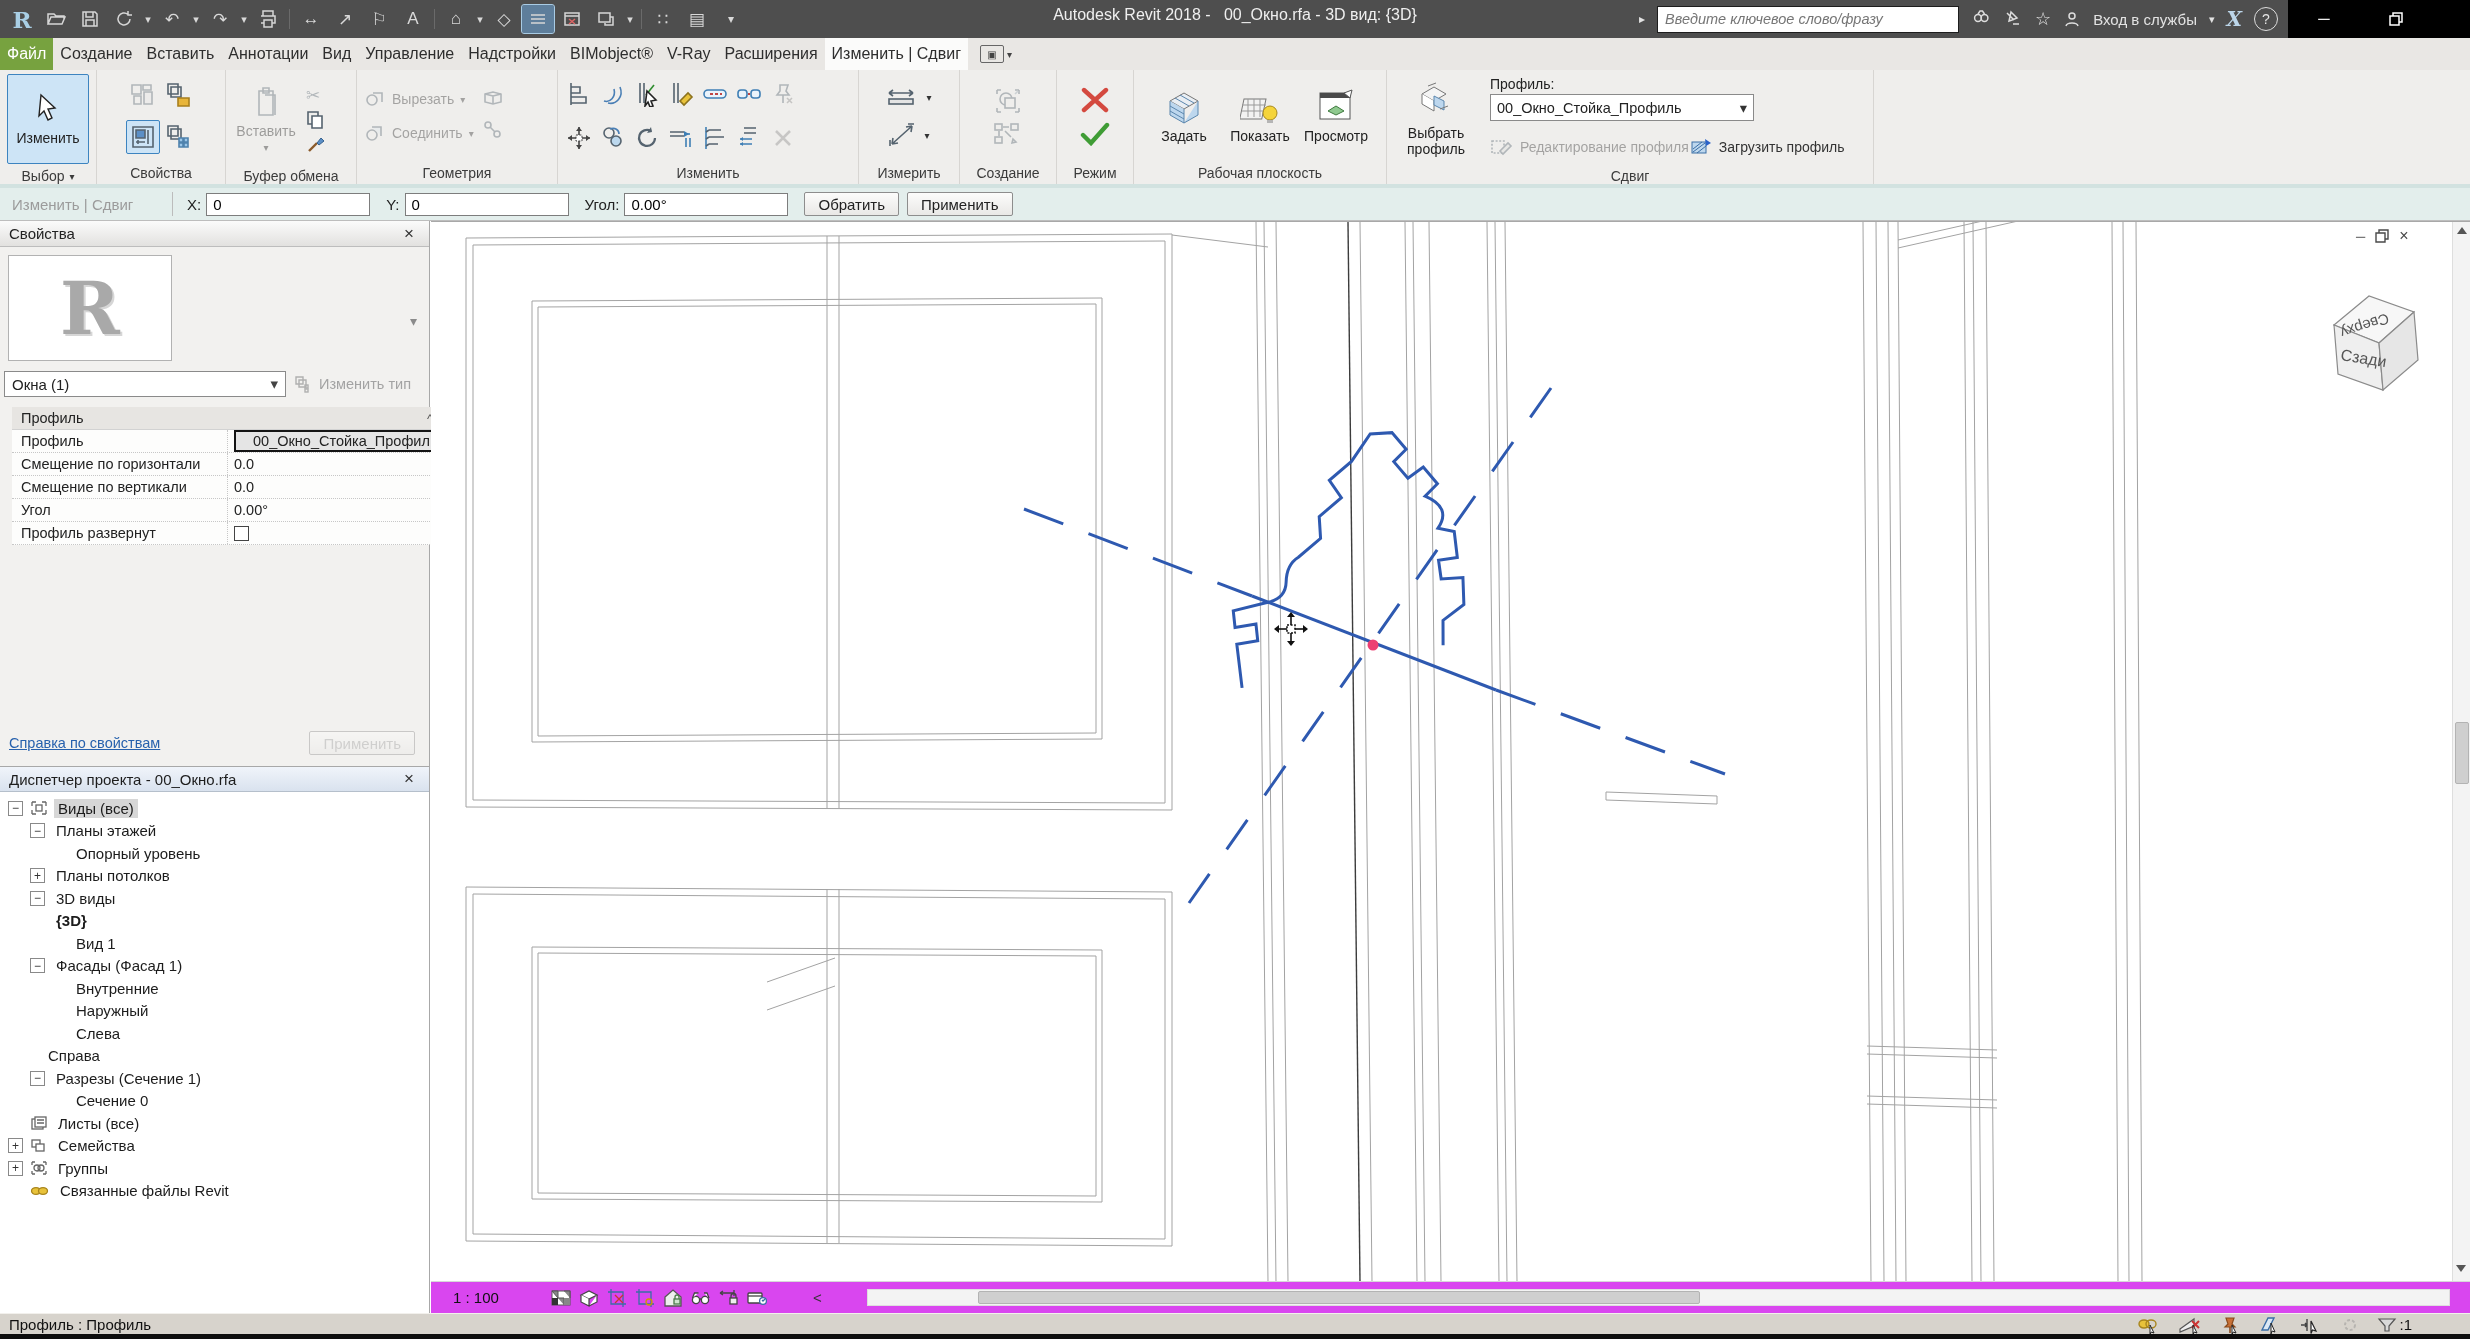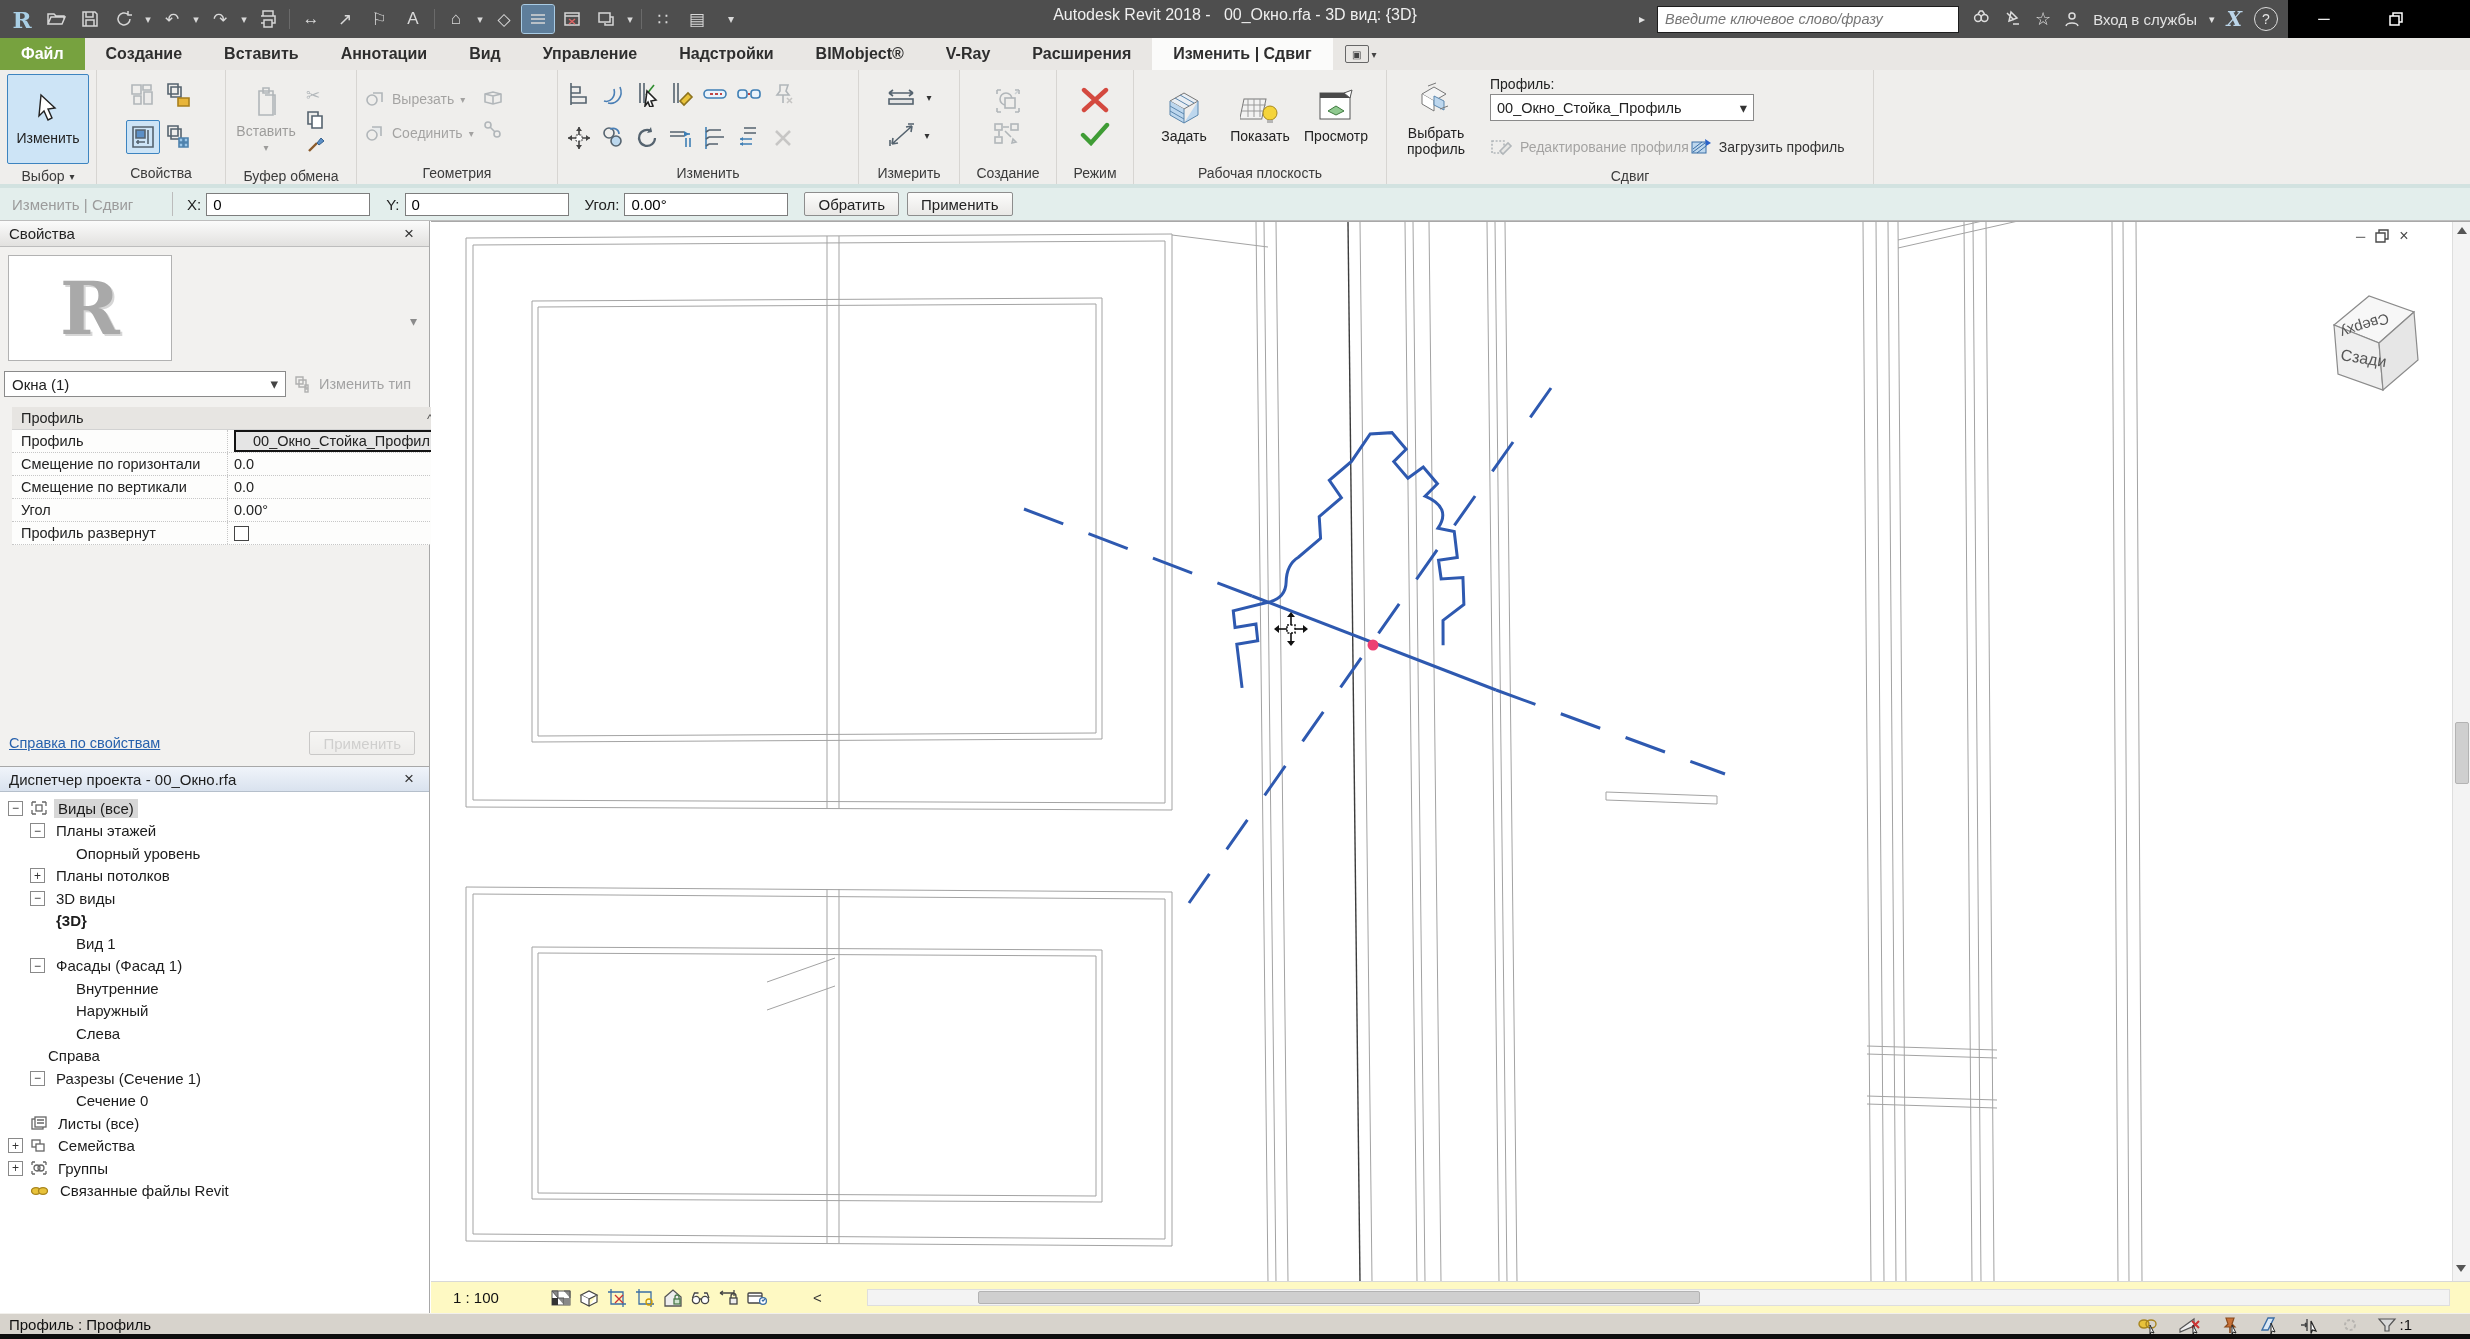--- a/index.html
+++ b/index.html
@@ -18,21 +18,21 @@
   .qsep{width:1px;height:20px;background:#6a6a6a;margin:0 3px;}
   .apptitle{position:absolute;left:50%;top:0;transform:translateX(-50%);height:29px;display:flex;align-items:center;color:#efefef;font-size:16px;white-space:pre;}
   .infocenter{position:absolute;right:192px;top:0;height:38px;display:flex;align-items:center;gap:12px;color:#e3e3e3;font-size:15px;}
   .searchbox{width:300px;height:25px;background:#fff;border:1px solid #1d1d1d;display:flex;align-items:center;}
   .searchbox input{border:0;outline:0;width:100%;font-style:italic;color:#7a7a7a;font-size:14.5px;padding:0 7px;font-family:inherit;background:transparent;}
   .ic-g{display:flex;align-items:center;gap:4px;}
   .winctl{position:absolute;right:0;top:0;width:182px;height:38px;background:#000;display:flex;align-items:center;}
   .wbtn{width:72px;height:38px;display:flex;align-items:center;justify-content:center;color:#fff;}
   
   .tabsrow{position:absolute;left:0;top:38px;width:2470px;height:32px;background:#e9e7e4;display:flex;font-size:16px;color:#2e2e2e;}
-  .tab{display:flex;align-items:center;padding:0 21px;cursor:default;font-weight:bold;}
+  .tab{display:flex;align-items:center;padding:0 7px;cursor:default;}
   .tab.file{background:#77a23f;color:#fff;}
   .tab.active{background:#fbfbfa;}
   .tabextra{display:flex;align-items:center;gap:3px;margin-left:12px;color:#444;font-size:13px;}
   .tabextra .box{width:22px;height:16px;border:1px solid #666;border-radius:2px;display:flex;align-items:center;justify-content:center;font-size:10px;}
   
   .ribbon{position:absolute;left:0;top:70px;width:2470px;height:114px;background:#efeeec;border-bottom:4px solid #d2e2e0;display:flex;}
   .rp{border-right:1px solid #d7d5d2;display:flex;flex-direction:column;flex:0 0 auto;}
   .rp-body{flex:1;display:flex;align-items:center;padding:4px 7px;gap:7px;}
   .rp-label{height:22px;display:flex;align-items:center;justify-content:center;font-size:14px;color:#3b3b3b;gap:5px;}
   .bigbtn{width:80px;height:88px;display:flex;flex-direction:column;align-items:center;justify-content:center;gap:3px;font-size:14px;text-align:center;border:1px solid transparent;}
@@ -81,21 +81,21 @@
   .tree{padding-top:5px;font-size:15px;color:#1c1c1c;}
   .trow{height:22.5px;display:flex;align-items:center;}
   .exp{width:13px;height:13px;border:1px solid #898989;background:#fff;font-size:12px;line-height:10px;display:flex;align-items:center;justify-content:center;margin-right:7px;color:#333;flex:0 0 auto;}
   .tlabel{padding:1px 4px;white-space:nowrap;}
   .tlabel.sel{background:#d7d7d7;}
   .tlabel.b{font-weight:bold;}
   .ticon{margin-right:6px;flex:0 0 auto;}
   
   .viewport{position:absolute;left:431px;top:221px;width:2039px;height:1092px;background:#fff;overflow:hidden;border-top:1px solid #a8a8a8;box-sizing:border-box;}
   .vwinctl{position:absolute;left:1925px;top:5px;display:flex;gap:10px;color:#4a4a4a;align-items:center;}
-  .vband{position:absolute;left:0;bottom:0;width:2039px;height:31px;background:#fef9c3;border-top:1px solid #d8d8d8;display:flex;align-items:center;gap:35px;}
+  .vband{position:absolute;left:0;bottom:0;width:2039px;height:31px;background:#d946ef;border-top:1px solid #d8d8d8;display:flex;align-items:center;gap:35px;}
   .vscale{font-size:15px;margin:0 16px 0 22px;color:#111;}
   .vicons{display:flex;align-items:center;gap:6px;}
   .vicons svg{width:22px;height:22px;}
   .vback{margin:0 10px;color:#333;font-size:15px;}
   .htrack{position:relative;flex:1;height:15px;background:#f3f3f3;border:1px solid #dedede;margin-right:20px;}
   .hthumb{position:absolute;left:110px;top:1px;width:720px;height:11px;background:#cfcfcf;border:1px solid #b3b3b3;border-radius:2px;}
   .rscroll{position:absolute;right:0;top:0;width:17px;height:1060px;background:#f3f3f3;border-left:1px solid #dedede;}
   .rarrow{width:0;height:0;border-left:5px solid transparent;border-right:5px solid transparent;margin:5px auto;}
   .up{border-bottom:7px solid #555;}
   .down{border-top:7px solid #555;position:absolute;bottom:5px;left:3px;}

